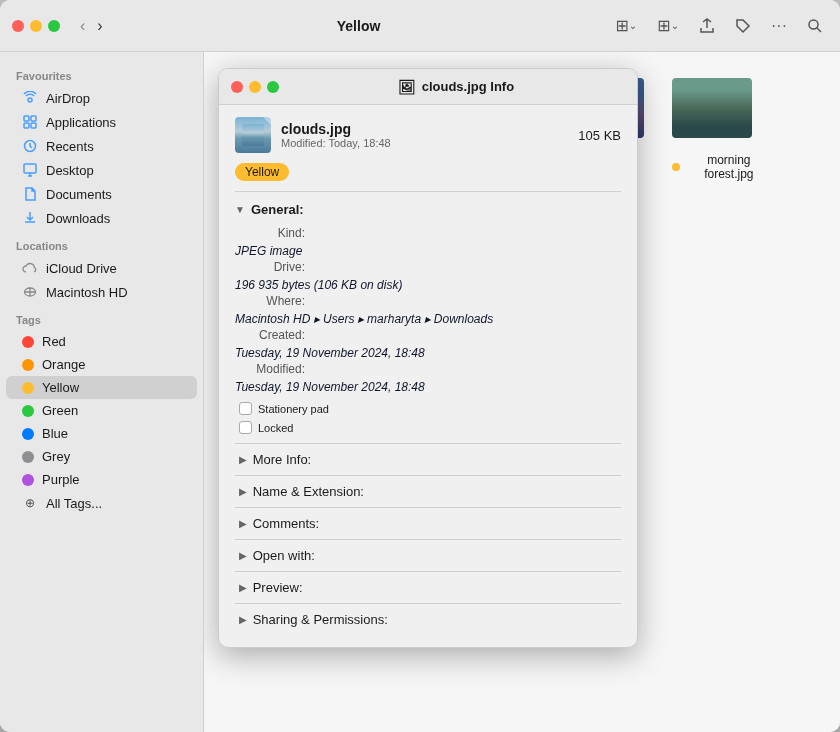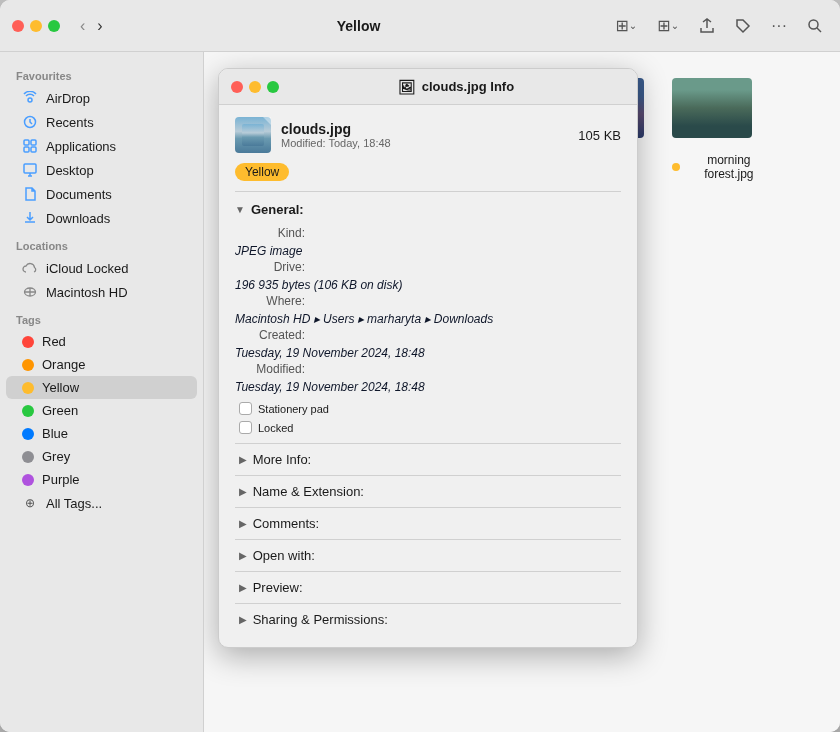--- a/index.html
+++ b/index.html
@@ -461,42 +461,42 @@
             <circle cx="7" cy="9" r="2"></circle>
             <path d="M3 5a5.5 5.5 0 0 1 8 0M1 3a8 8 0 0 1 12 0"></path>
           </svg>
         </div>
         <span>AirDrop</span>
       </div>
 
       <div class="sidebar-item">
         <div class="sidebar-icon">
           <svg width="14" height="14" viewBox="0 0 14 14" fill="none" stroke="#4a9eff" stroke-width="1.5">
-            <circle cx="7" cy="7" r="5.5"></circle>
-            <path d="M7 4v3l2 2"></path>
-          </svg>
-        </div>
-        <span>Recents</span>
-      </div>
-
-      <div class="sidebar-item">
-        <div class="sidebar-icon">
-          <svg width="14" height="14" viewBox="0 0 14 14" fill="none" stroke="#4a9eff" stroke-width="1.5">
             <rect x="1" y="1" width="5" height="5" rx="1"></rect>
             <rect x="8" y="1" width="5" height="5" rx="1"></rect>
             <rect x="1" y="8" width="5" height="5" rx="1"></rect>
             <rect x="8" y="8" width="5" height="5" rx="1"></rect>
           </svg>
         </div>
         <span>Applications</span>
       </div>
 
       <div class="sidebar-item">
         <div class="sidebar-icon">
           <svg width="14" height="14" viewBox="0 0 14 14" fill="none" stroke="#4a9eff" stroke-width="1.5">
+            <circle cx="7" cy="7" r="5.5"></circle>
+            <path d="M7 4v3l2 2"></path>
+          </svg>
+        </div>
+        <span>Recents</span>
+      </div>
+
+      <div class="sidebar-item">
+        <div class="sidebar-icon">
+          <svg width="14" height="14" viewBox="0 0 14 14" fill="none" stroke="#4a9eff" stroke-width="1.5">
             <rect x="1" y="1" width="12" height="9" rx="1"></rect>
             <path d="M5 13h4M7 10v3"></path>
           </svg>
         </div>
         <span>Desktop</span>
       </div>
 
       <div class="sidebar-item">
         <div class="sidebar-icon">
           <svg width="14" height="14" viewBox="0 0 14 14" fill="none" stroke="#4a9eff" stroke-width="1.5">
@@ -517,21 +517,21 @@
       </div>
 
       <div class="sidebar-section-header">Locations</div>
 
       <div class="sidebar-item">
         <div class="sidebar-icon">
           <svg width="16" height="12" viewBox="0 0 16 12" fill="none" stroke="#888" stroke-width="1.3">
             <path d="M4 10a3 3 0 0 1 0-6 4.5 4.5 0 0 1 8.5 1.5A2.5 2.5 0 0 1 12 10"></path>
           </svg>
         </div>
-        <span>iCloud Locked</span>
+        <span>iCloud Drive</span>
       </div>
 
       <div class="sidebar-item">
         <div class="sidebar-icon">
           <svg width="14" height="14" viewBox="0 0 14 14" fill="none" stroke="#888" stroke-width="1.3">
             <ellipse cx="7" cy="7" rx="5.5" ry="4"></ellipse>
             <path d="M7 3v8M1.5 7h11"></path>
           </svg>
         </div>
         <span>Macintosh HD</span>

